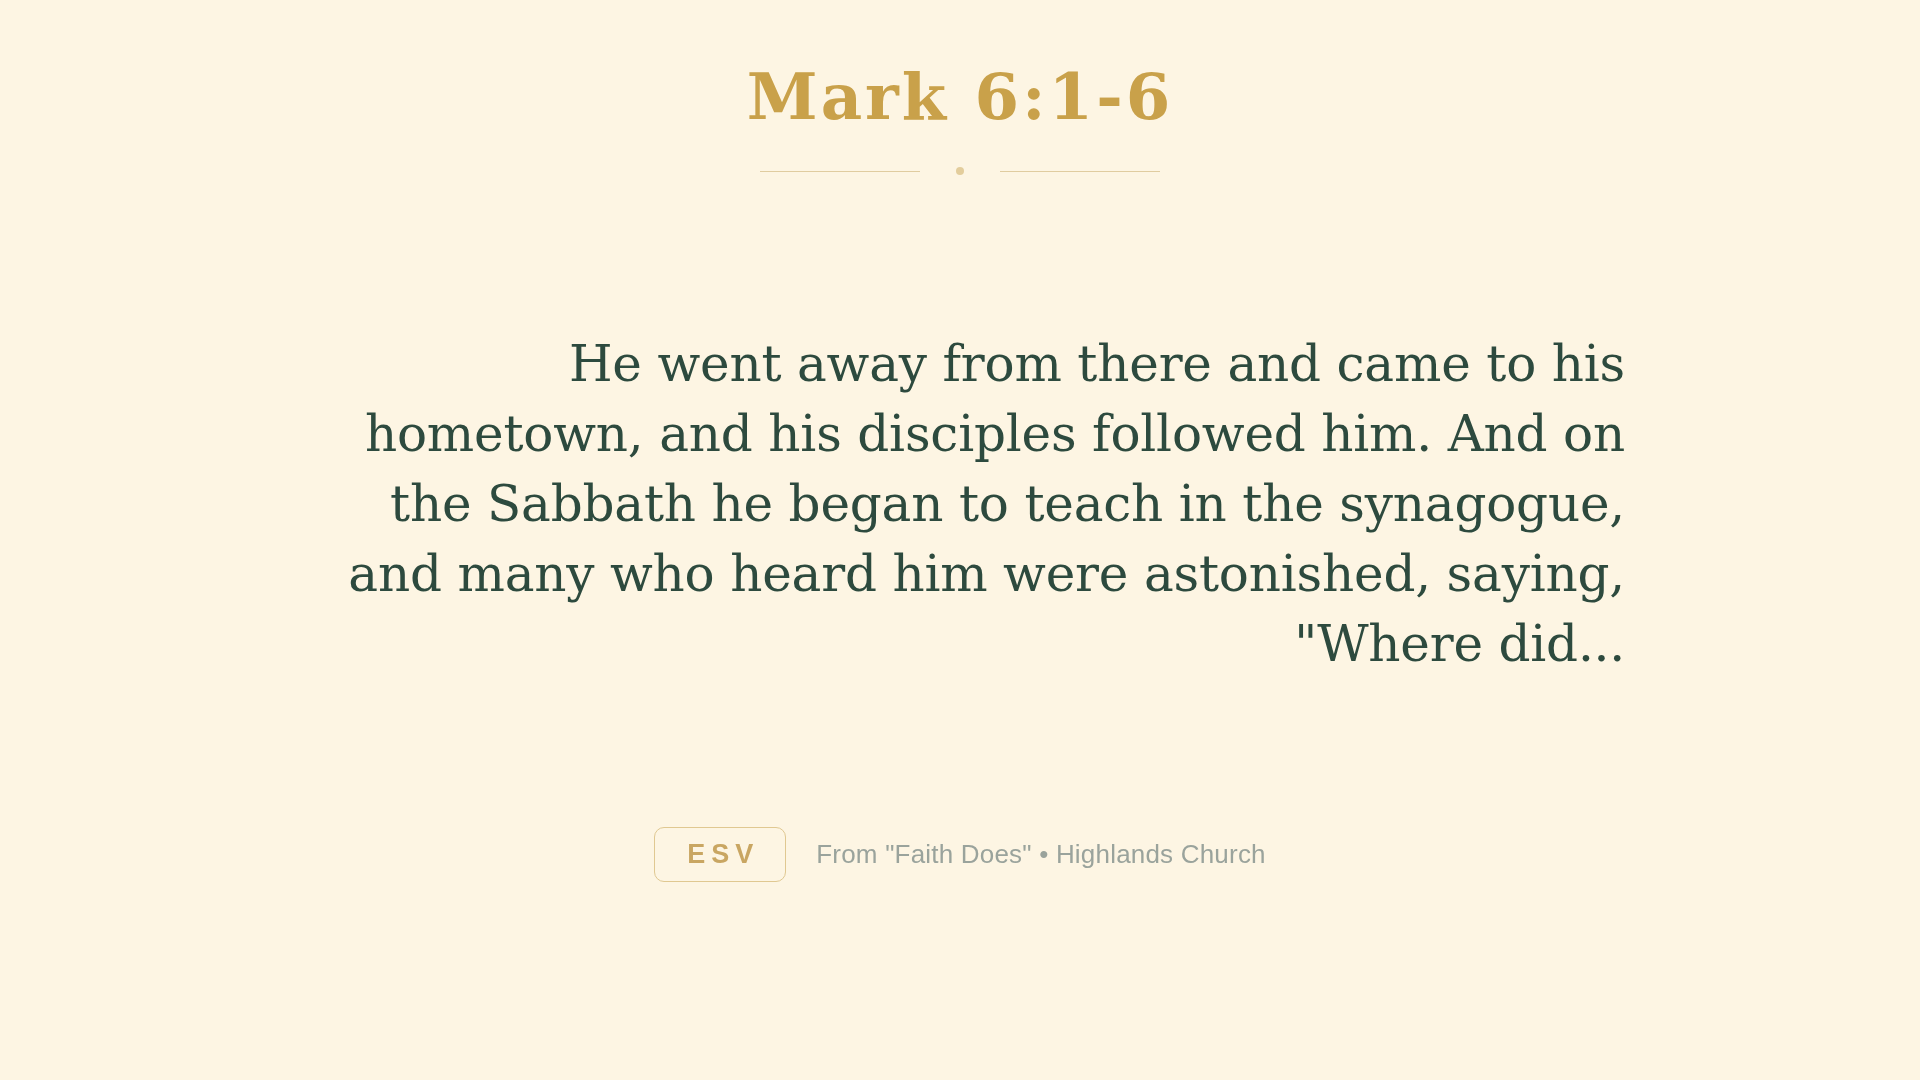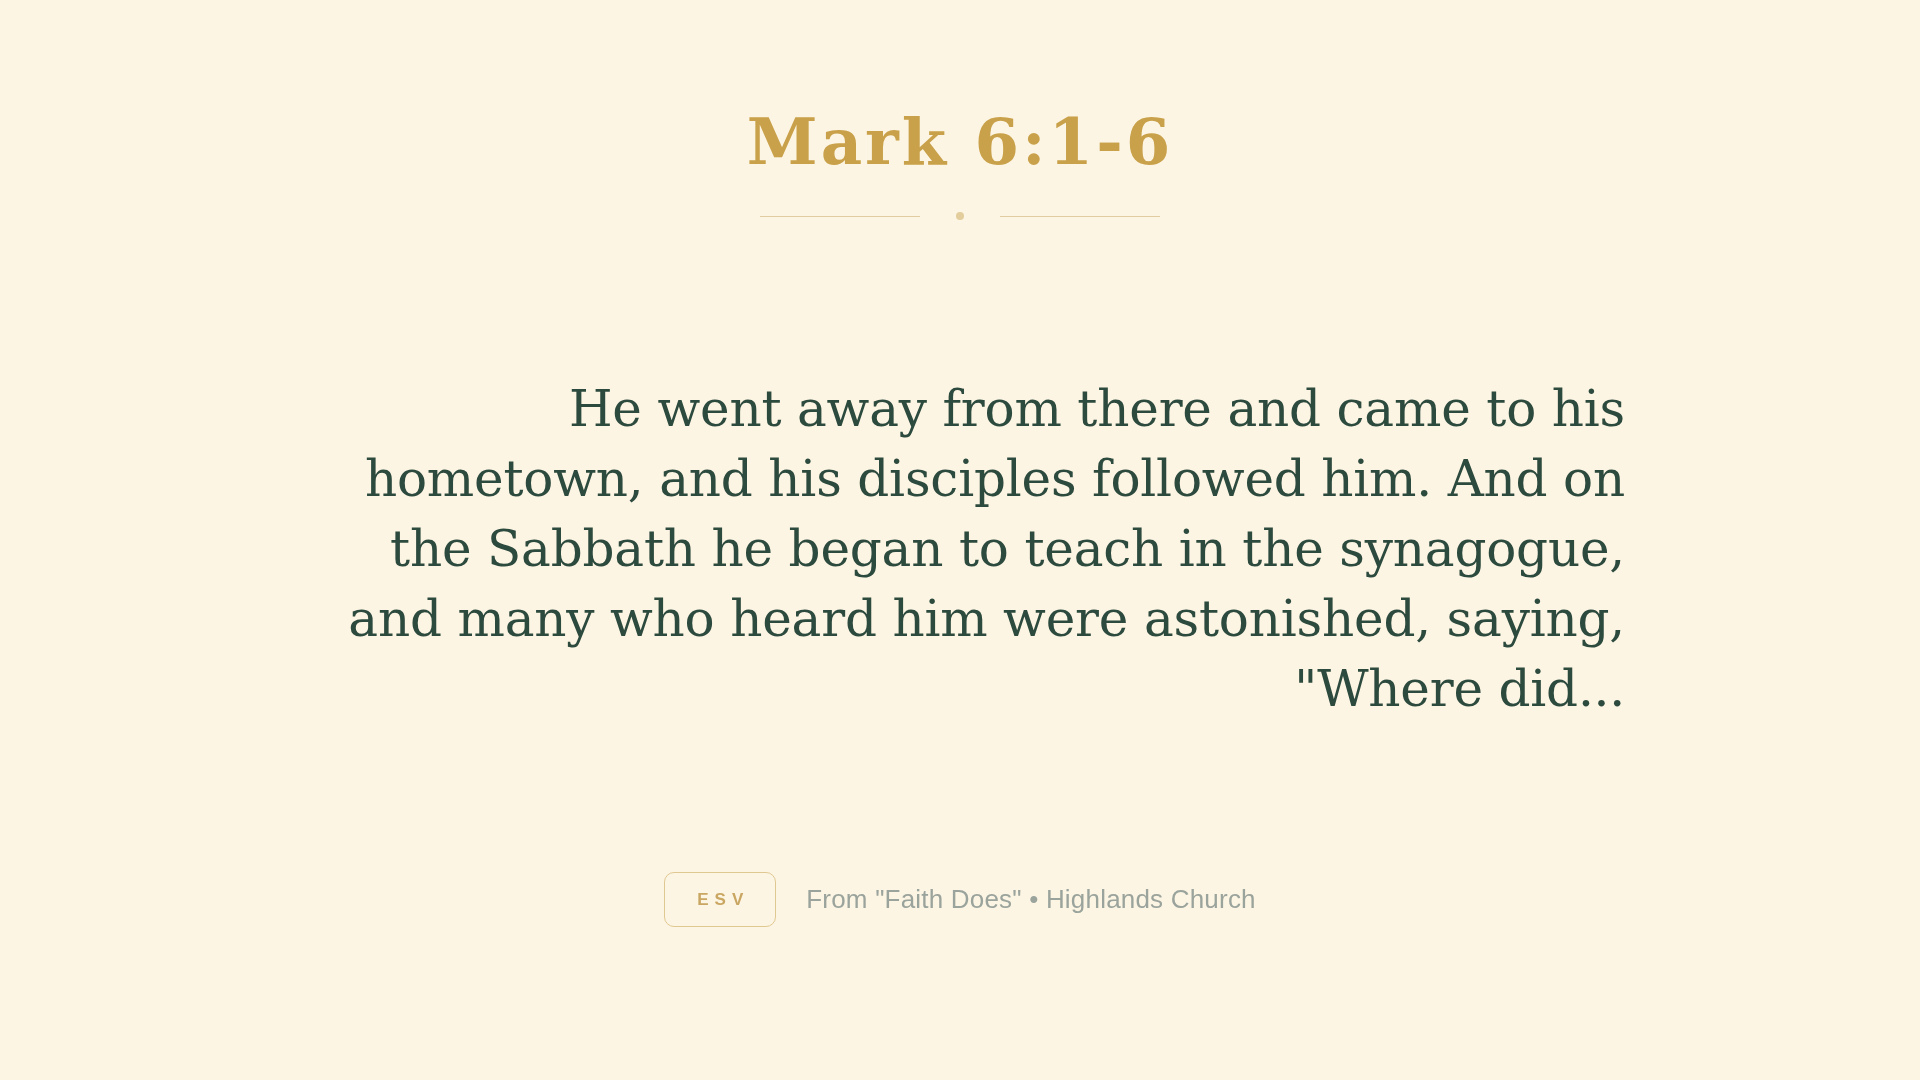--- a/index.html
+++ b/index.html
@@ -21,21 +21,21 @@
     height: 1080px;
     background: #fdf5e3;
     display: flex;
     flex-direction: column;
     align-items: center;
     box-sizing: border-box;
   }
 
   
   .reference-block {
-    margin-top: 108px;
+    margin-top: 63px;
     display: flex;
     flex-direction: column;
     align-items: center;
     width: 100%;
   }
 
   .reference-title {
     font-family: "DejaVu Serif", "Liberation Serif", serif;
     font-size: 64px;
     font-weight: 700;
@@ -99,21 +99,21 @@
     justify-content: center;
     min-width: 112px;
     height: 55px;
     padding: 0 26px;
     box-sizing: border-box;
     border: 1px solid #e0c891;
     border-radius: 10px;
     background: transparent;
     color: #c9a662;
     font-family: "Liberation Sans", sans-serif;
-    font-size: 17px;
+    font-size: 27px;
     font-weight: 700;
     letter-spacing: 6px;
     text-indent: 6px;
     line-height: 1;
   }
   .attribution {
     font-family: "Liberation Sans", sans-serif;
     font-size: 26px;
     font-weight: 400;
     color: #9aa39c;

